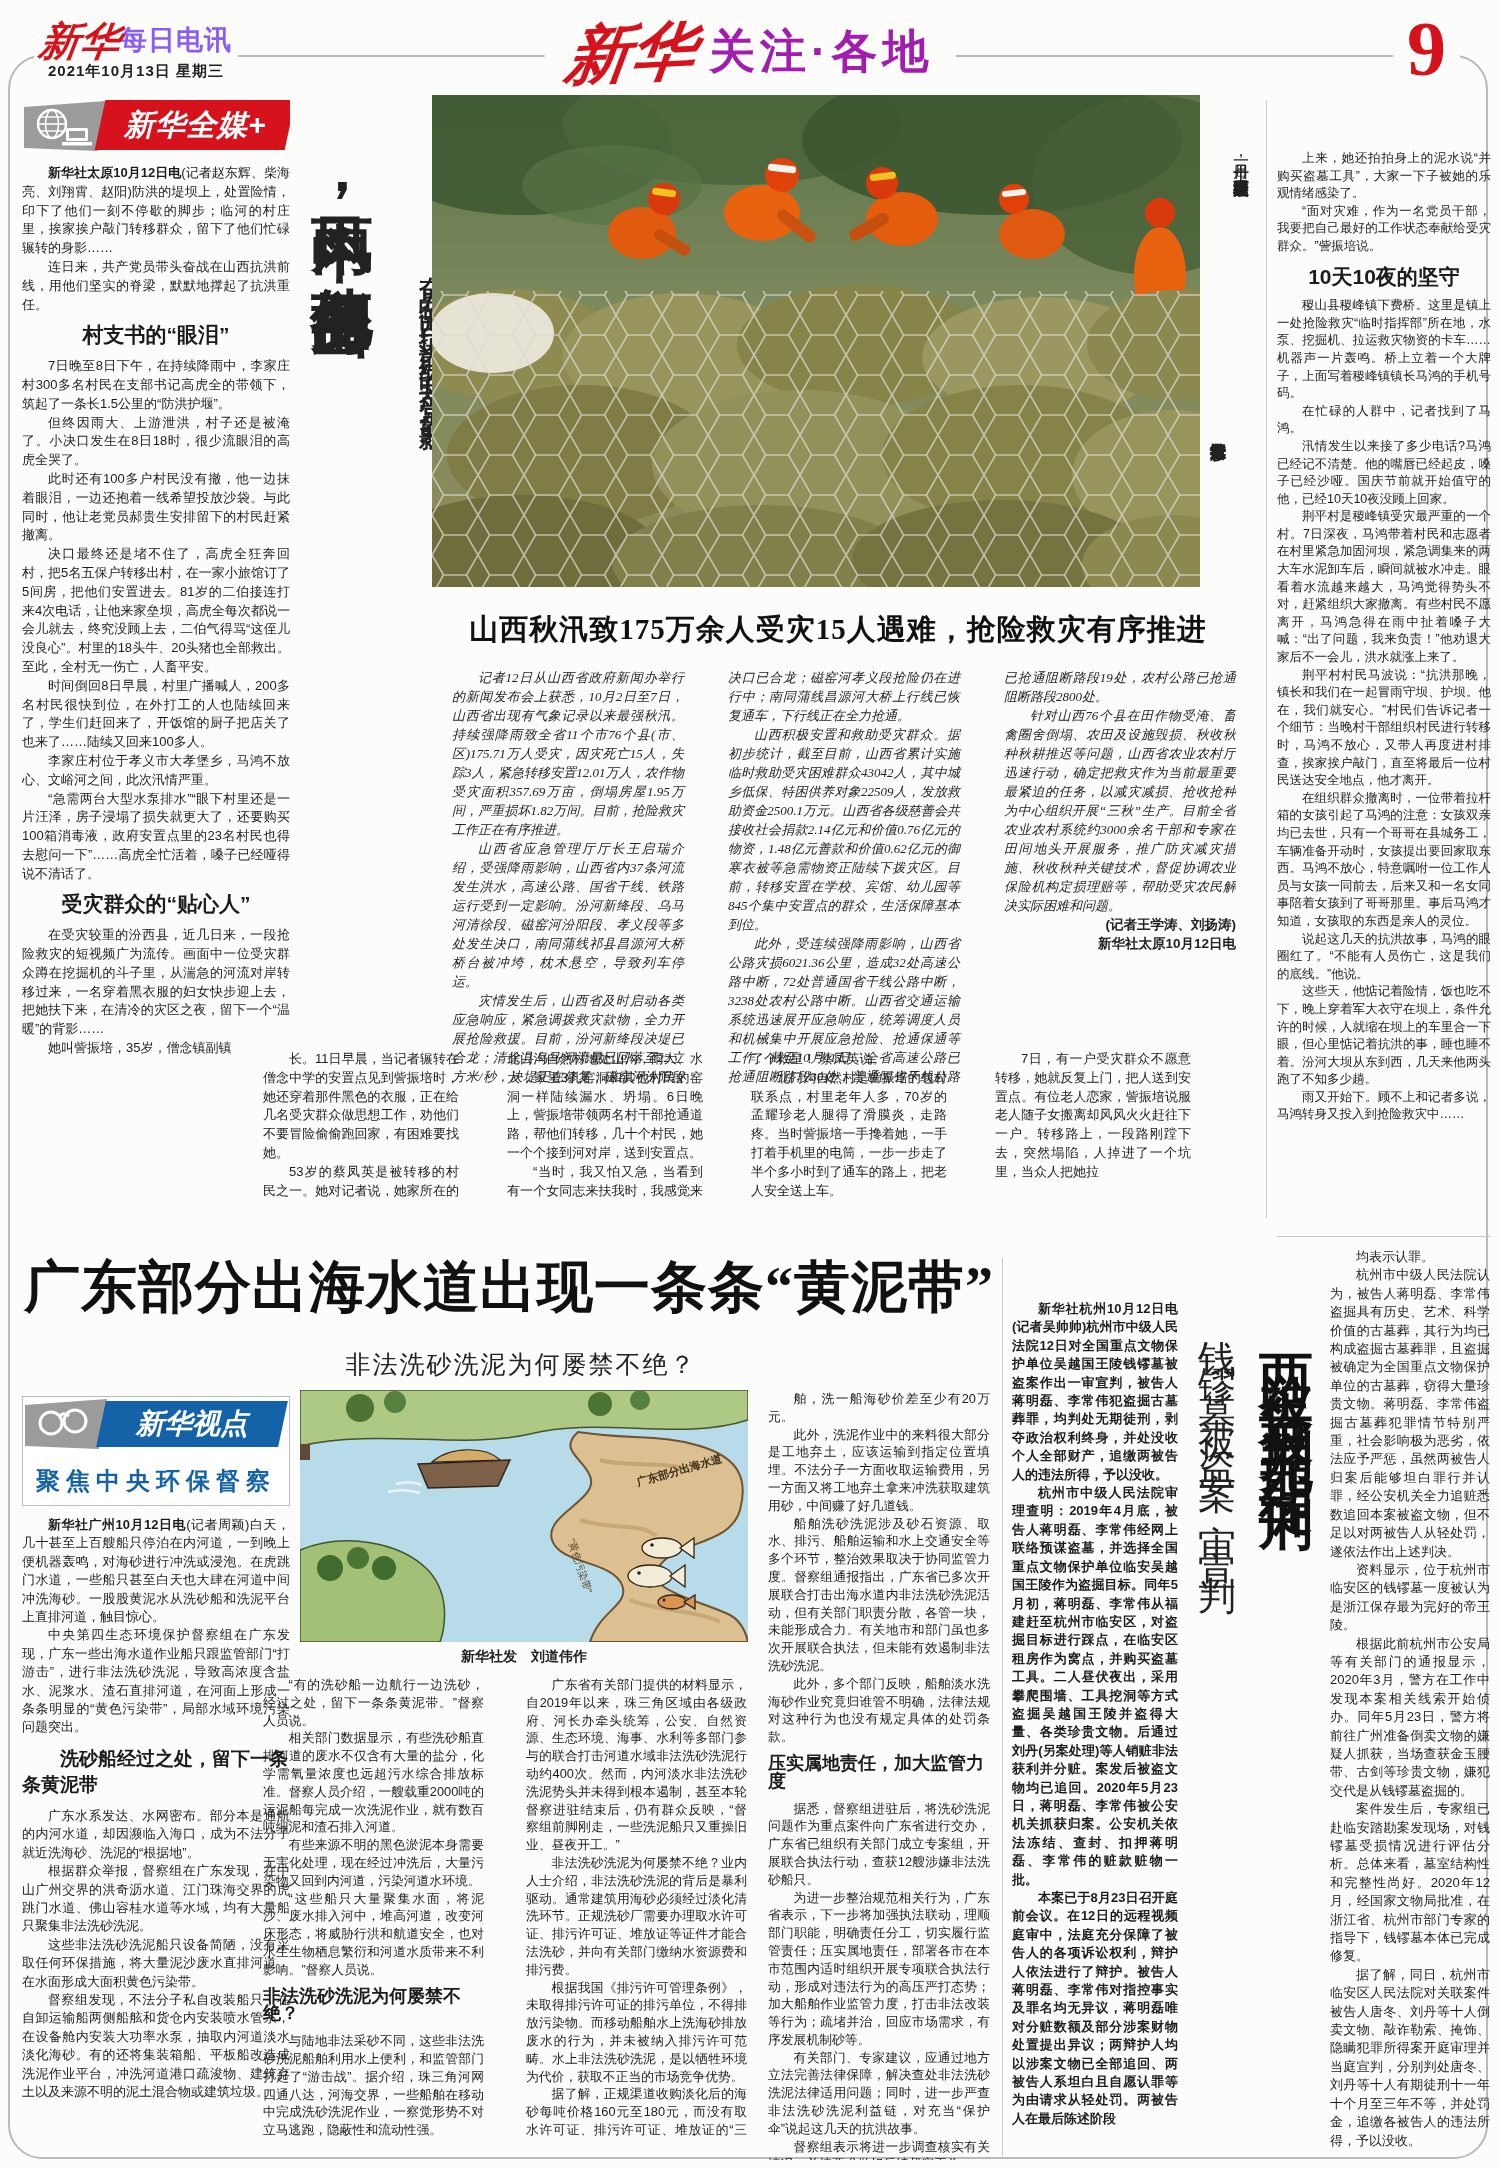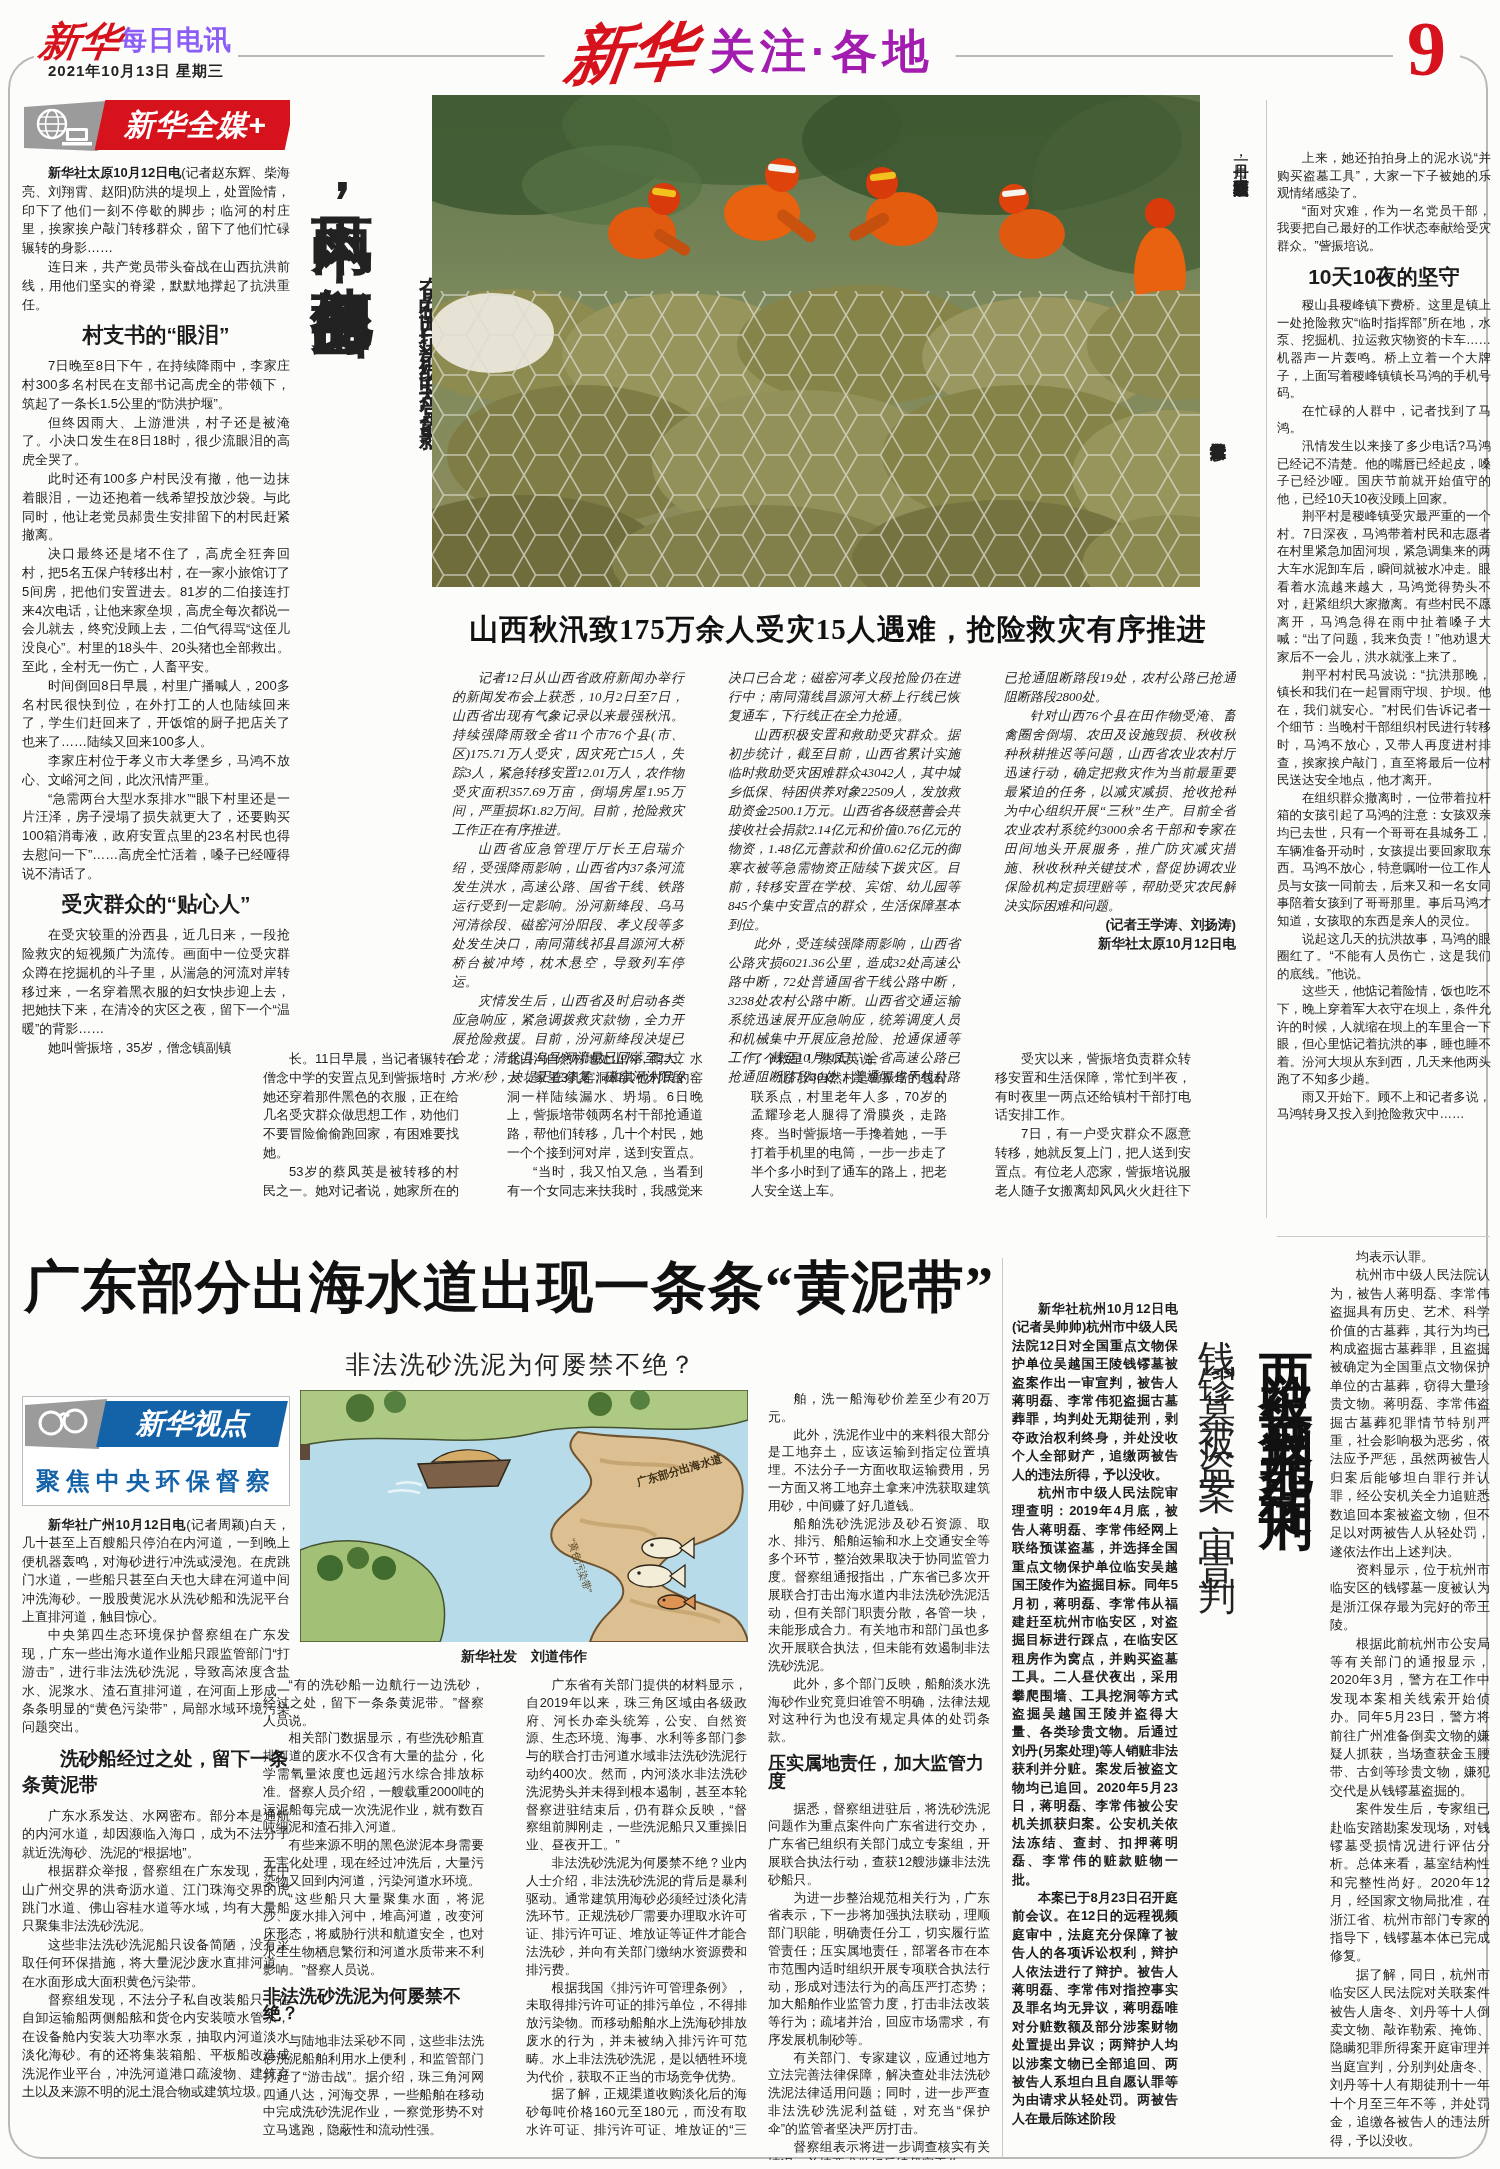--- a/index.html
+++ b/index.html
@@ -216,21 +216,20 @@
     <p class="para">针对山西76个县在田作物受淹、畜禽圈舍倒塌、农田及设施毁损、秋收秋种秋耕推迟等问题，山西省农业农村厅迅速行动，确定把救灾作为当前最重要最紧迫的任务，以减灾减损、抢收抢种为中心组织开展“三秋”生产。目前全省农业农村系统约3000余名干部和专家在田间地头开展服务，推广防灾减灾措施、秋收秋种关键技术，督促协调农业保险机构定损理赔等，帮助受灾农民解决实际困难和问题。</p>
     <p class="byline">(记者王学涛、刘扬涛)</p>
     <p class="byline">新华社太原10月12日电</p>
   </div>
 
 <div class="abs cols" id="s1-cont">
     <p class="para">长。11日早晨，当记者辗转在僧念中学的安置点见到訾振培时，她还穿着那件黑色的衣服，正在给几名受灾群众做思想工作，劝他们不要冒险偷偷跑回家，有困难要找她。</p>
     <p class="para">53岁的蔡凤英是被转移的村民之一。她对记者说，她家所在的北门沟自然村地处山沟，雨大、水大，家里3孔窑洞和其他村民的窑洞一样陆续漏水、坍塌。6日晚上，訾振培带领两名村干部抢通道路，帮他们转移，几十个村民，她一个个接到河对岸，送到安置点。</p>
     <p class="para">“当时，我又怕又急，当看到有一个女同志来扶我时，我感觉来了个救星！”蔡凤英说。</p>
     <p class="para">北门沟自然村是訾振培的包村联系点，村里老年人多，70岁的孟耀珍老人腿得了滑膜炎，走路疼。当时訾振培一手搀着她，一手打着手机里的电筒，一步一步走了半个多小时到了通车的路上，把老人安全送上车。</p>
-    <p class="para">受灾以来，訾振培负责群众转移安置和生活保障，常忙到半夜，有时夜里一两点还给镇村干部打电话安排工作。</p>
     <p class="para">7日，有一户受灾群众不愿意转移，她就反复上门，把人送到安置点。有位老人恋家，訾振培说服老人随子女搬离却风风火火赶往下一户。转移路上，一段路刚蹚下去，突然塌陷，人掉进了一个坑里，当众人把她拉</p>
   </div>
 
 <div class="abs clip" id="s1-right">
     <p class="para">上来，她还拍拍身上的泥水说“并购买盗墓工具”，大家一下子被她的乐观情绪感染了。</p>
     <p class="para">“面对灾难，作为一名党员干部，我要把自己最好的工作状态奉献给受灾群众。”訾振培说。</p>
     <div class="col-subhead">10天10夜的坚守</div>
     <p class="para">稷山县稷峰镇下费桥。这里是镇上一处抢险救灾“临时指挥部”所在地，水泵、挖掘机、拉运救灾物资的卡车……机器声一片轰鸣。桥上立着一个大牌子，上面写着稷峰镇镇长马鸿的手机号码。</p>
     <p class="para">在忙碌的人群中，记者找到了马鸿。</p>
     <p class="para">汛情发生以来接了多少电话?马鸿已经记不清楚。他的嘴唇已经起皮，嗓子已经沙哑。国庆节前就开始值守的他，已经10天10夜没顾上回家。</p>
@@ -330,21 +329,21 @@
     <p class="para">据了解，正规渠道收购淡化后的海砂每吨价格160元至180元，而没有取水许可证、排污许可证、堆放证的“三无”船舶洗海砂，每吨要便宜40元至60元。一艘5600吨载重的船</p>
   </div>
 <div class="abs clip" id="s2-col4">
     <p class="para">舶，洗一船海砂价差至少有20万元。</p>
     <p class="para">此外，洗泥作业中的来料很大部分是工地弃土，应该运输到指定位置填埋。不法分子一方面收取运输费用，另一方面又将工地弃土拿来冲洗获取建筑用砂，中间赚了好几道钱。</p>
     <p class="para">船舶洗砂洗泥涉及砂石资源、取水、排污、船舶运输和水上交通安全等多个环节，整治效果取决于协同监管力度。督察组通报指出，广东省已多次开展联合打击出海水道内非法洗砂洗泥活动，但有关部门职责分散，各管一块，未能形成合力。有关地市和部门虽也多次开展联合执法，但未能有效遏制非法洗砂洗泥。</p>
     <p class="para">此外，多个部门反映，船舶淡水洗海砂作业究竟归谁管不明确，法律法规对这种行为也没有规定具体的处罚条款。</p>
     <div class="col-subhead">压实属地责任，加大监管力度</div>
     <p class="para">据悉，督察组进驻后，将洗砂洗泥问题作为重点案件向广东省进行交办，广东省已组织有关部门成立专案组，开展联合执法行动，查获12艘涉嫌非法洗砂船只。</p>
     <p class="para">为进一步整治规范相关行为，广东省表示，下一步将加强执法联动，理顺部门职能，明确责任分工，切实履行监管责任；压实属地责任，部署各市在本市范围内适时组织开展专项联合执法行动，形成对违法行为的高压严打态势；加大船舶作业监管力度，打击非法改装等行为；疏堵并治，回应市场需求，有序发展机制砂等。</p>
-    <p class="para">有关部门、专家建议，应通过地方立法完善法律保障，解决查处非法洗砂洗泥法律适用问题；同时，进一步严查非法洗砂洗泥利益链，对充当“保护伞”的监管者坚决严厉打击。</p>
+    <p class="para">有关部门、专家建议，应通过地方立法完善法律保障，解决查处非法洗砂洗泥法律适用问题；同时，进一步严查非法洗砂洗泥利益链，对充当“保护伞”说起这几天的抗洪故事。</p>
     <p class="para">督察组表示将进一步调查核实有关情况，并按要求做好后续督察工作。</p>
   </div>
 
 <div class="abs rule" style="left:1277px;top:1236px;width:213px;height:1px;"></div>
 <div class="abs rule" style="left:1002px;top:1258px;width:1px;height:900px;"></div>
 
 <div class="abs clip" id="s3-col1">
     <p class="para"><b>新华社杭州10月12日电</b>(记者吴帅帅)杭州市中级人民法院12日对全国重点文物保护单位吴越国王陵钱镠墓被盗案作出一审宣判，被告人蒋明磊、李常伟犯盗掘古墓葬罪，均判处无期徒刑，剥夺政治权利终身，并处没收个人全部财产，追缴两被告人的违法所得，予以没收。</p>
     <p class="para">杭州市中级人民法院审理查明：2019年4月底，被告人蒋明磊、李常伟经网上联络预谋盗墓，并选择全国重点文物保护单位临安吴越国王陵作为盗掘目标。同年5月初，蒋明磊、李常伟从福建赶至杭州市临安区，对盗掘目标进行踩点，在临安区租房作为窝点，并购买盗墓工具。二人昼伏夜出，采用攀爬围墙、工具挖洞等方式盗掘吴越国王陵并盗得大量、各类珍贵文物。后通过刘丹(另案处理)等人销赃非法获利并分赃。案发后被盗文物均已追回。2020年5月23日，蒋明磊、李常伟被公安机关抓获归案。公安机关依法冻结、查封、扣押蒋明磊、李常伟的赃款赃物一批。</p>
     <p class="para">本案已于8月23日召开庭前会议。在12日的远程视频庭审中，法庭充分保障了被告人的各项诉讼权利，辩护人依法进行了辩护。被告人蒋明磊、李常伟对指控事实及罪名均无异议，蒋明磊唯对分赃数额及部分涉案财物处置提出异议；两辩护人均以涉案文物已全部追回、两被告人系坦白且自愿认罪等为由请求从轻处罚。两被告人在最后陈述阶段</p>

